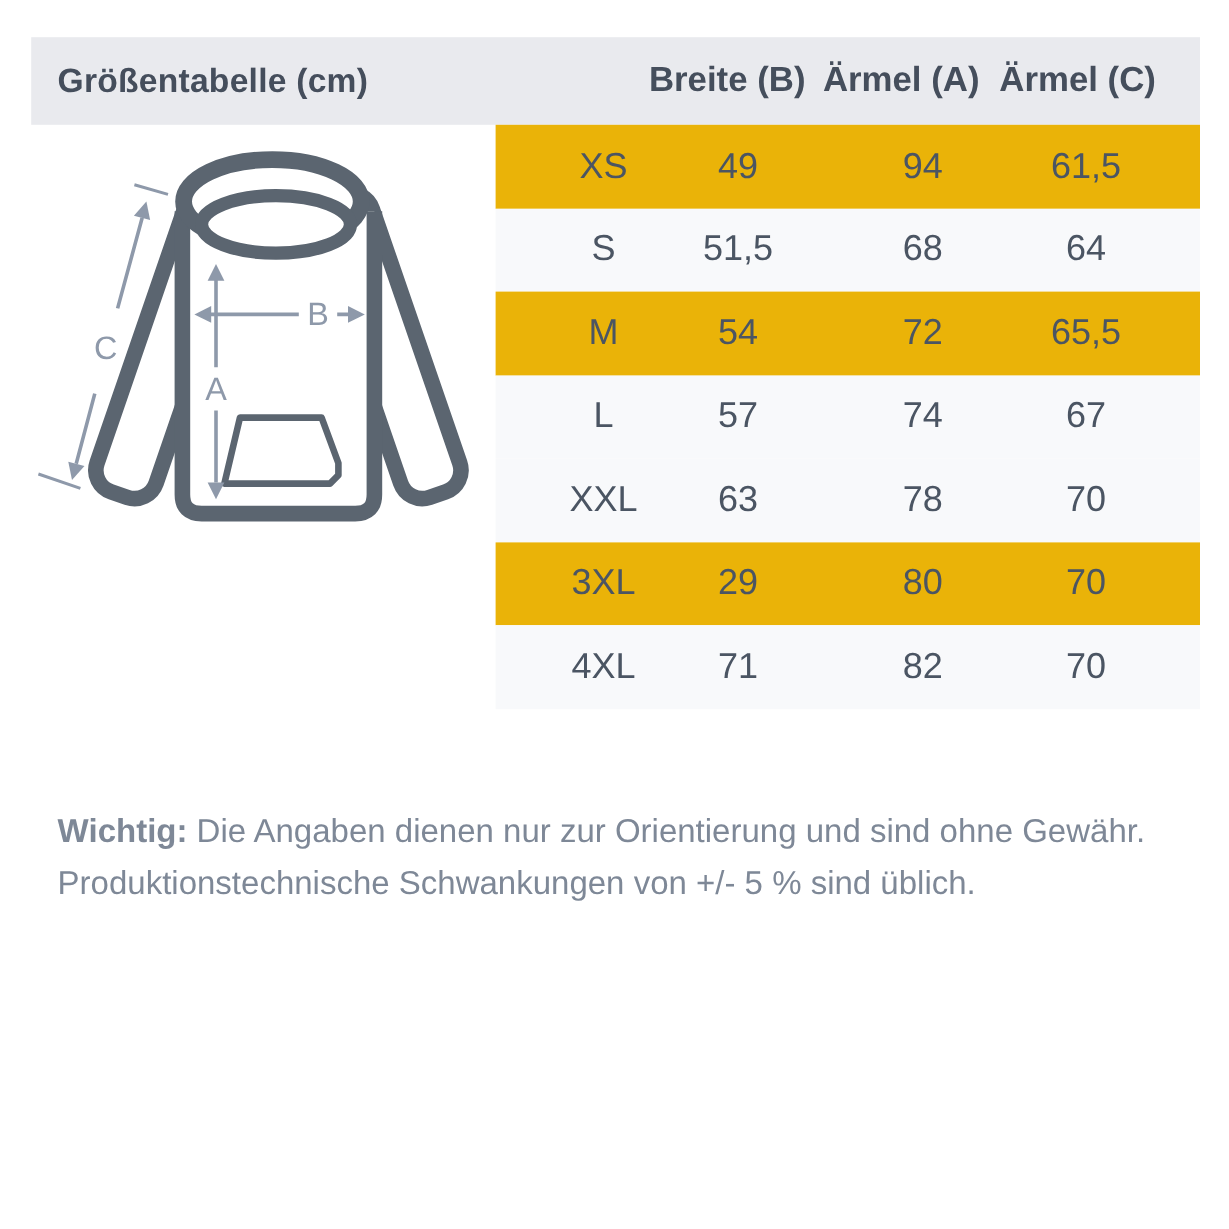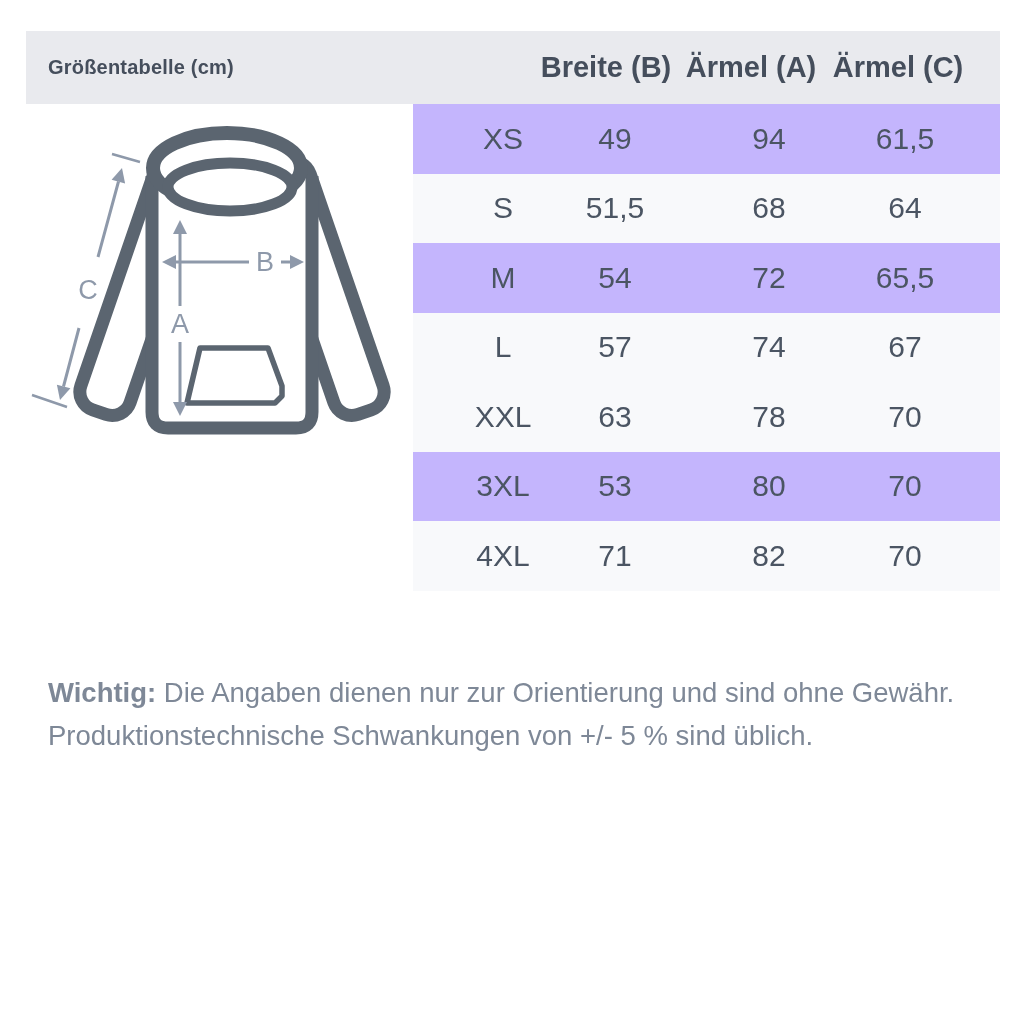--- a/index.html
+++ b/index.html
@@ -7,34 +7,34 @@
   body { position: relative; font-family: "Liberation Sans", sans-serif; color: #49525f; }
 
   
   .header-band {
     position: absolute; left: 26px; top: 31px; width: 974px; height: 73px;
     background: #e9eaee;
   }
   .chart-title {
     position: absolute; left: 22px; top: 0; height: 73px;
     display: flex; align-items: center;
-    font-size: 20px; font-weight: bold; color: #454e5c; letter-spacing: 0.2px;
+    font-size: 28px; font-weight: bold; color: #454e5c; letter-spacing: 0.2px;
   }
   .hcol {
     position: absolute; top: 0; height: 73px; transform: translateX(-50%);
     display: flex; align-items: center;
     font-size: 29px; font-weight: bold; color: #454e5c; white-space: nowrap;
   }
   .hc0 { left: 580px; } .hc1 { left: 725px; } .hc2 { left: 872px; }
 
   
   .size-table {
     position: absolute; left: 413px; top: 104px; width: 587px;
   }
-  .trow { position: relative; height: 69.5px; background: #c4b5fd; }
+  .trow { position: relative; height: 69.5px; background: #eab308; }
   .trow.stripe { background: #f8f9fb; }
   .cell {
     position: absolute; top: 0; height: 69.5px; transform: translateX(-50%);
     display: flex; align-items: center;
     font-size: 30px; color: #4b5563; white-space: nowrap;
   }
   .c0 { left: 90px; } .c1 { left: 202px; } .c2 { left: 356px; } .c3 { left: 492px; }
 
   
   .diagram { position: absolute; left: 30px; top: 118px; width: 400px; height: 340px; }
@@ -82,21 +82,21 @@
       <span class="cell c3">67</span>
     </div>
     <div class="trow stripe">
       <span class="cell c0">XXL</span>
       <span class="cell c1">63</span>
       <span class="cell c2">78</span>
       <span class="cell c3">70</span>
     </div>
     <div class="trow">
       <span class="cell c0">3XL</span>
-      <span class="cell c1">53</span>
+      <span class="cell c1">29</span>
       <span class="cell c2">80</span>
       <span class="cell c3">70</span>
     </div>
     <div class="trow stripe">
       <span class="cell c0">4XL</span>
       <span class="cell c1">71</span>
       <span class="cell c2">82</span>
       <span class="cell c3">70</span>
     </div>
   </div>

